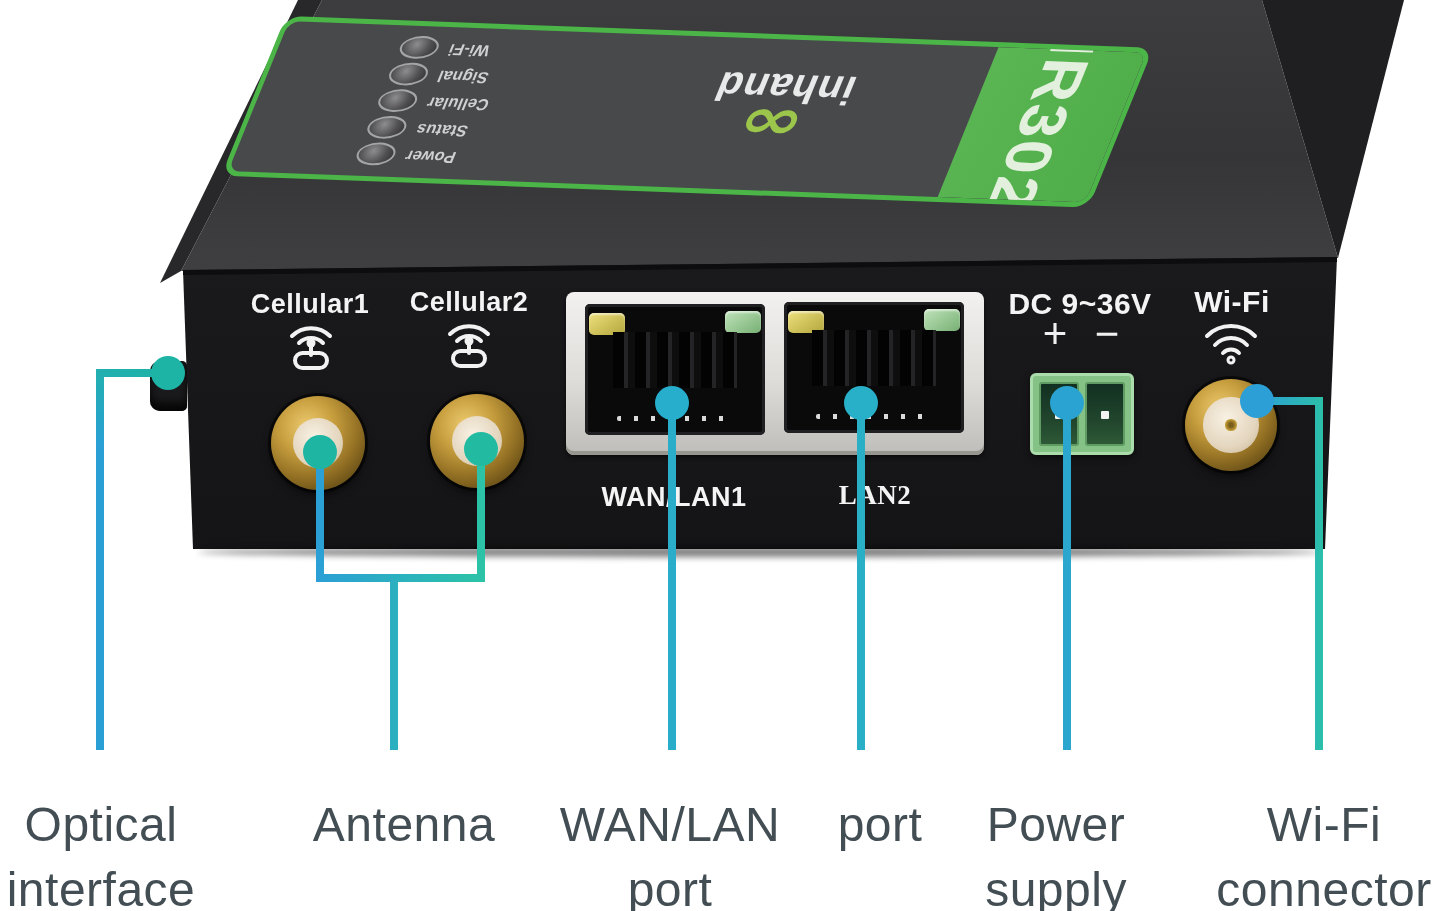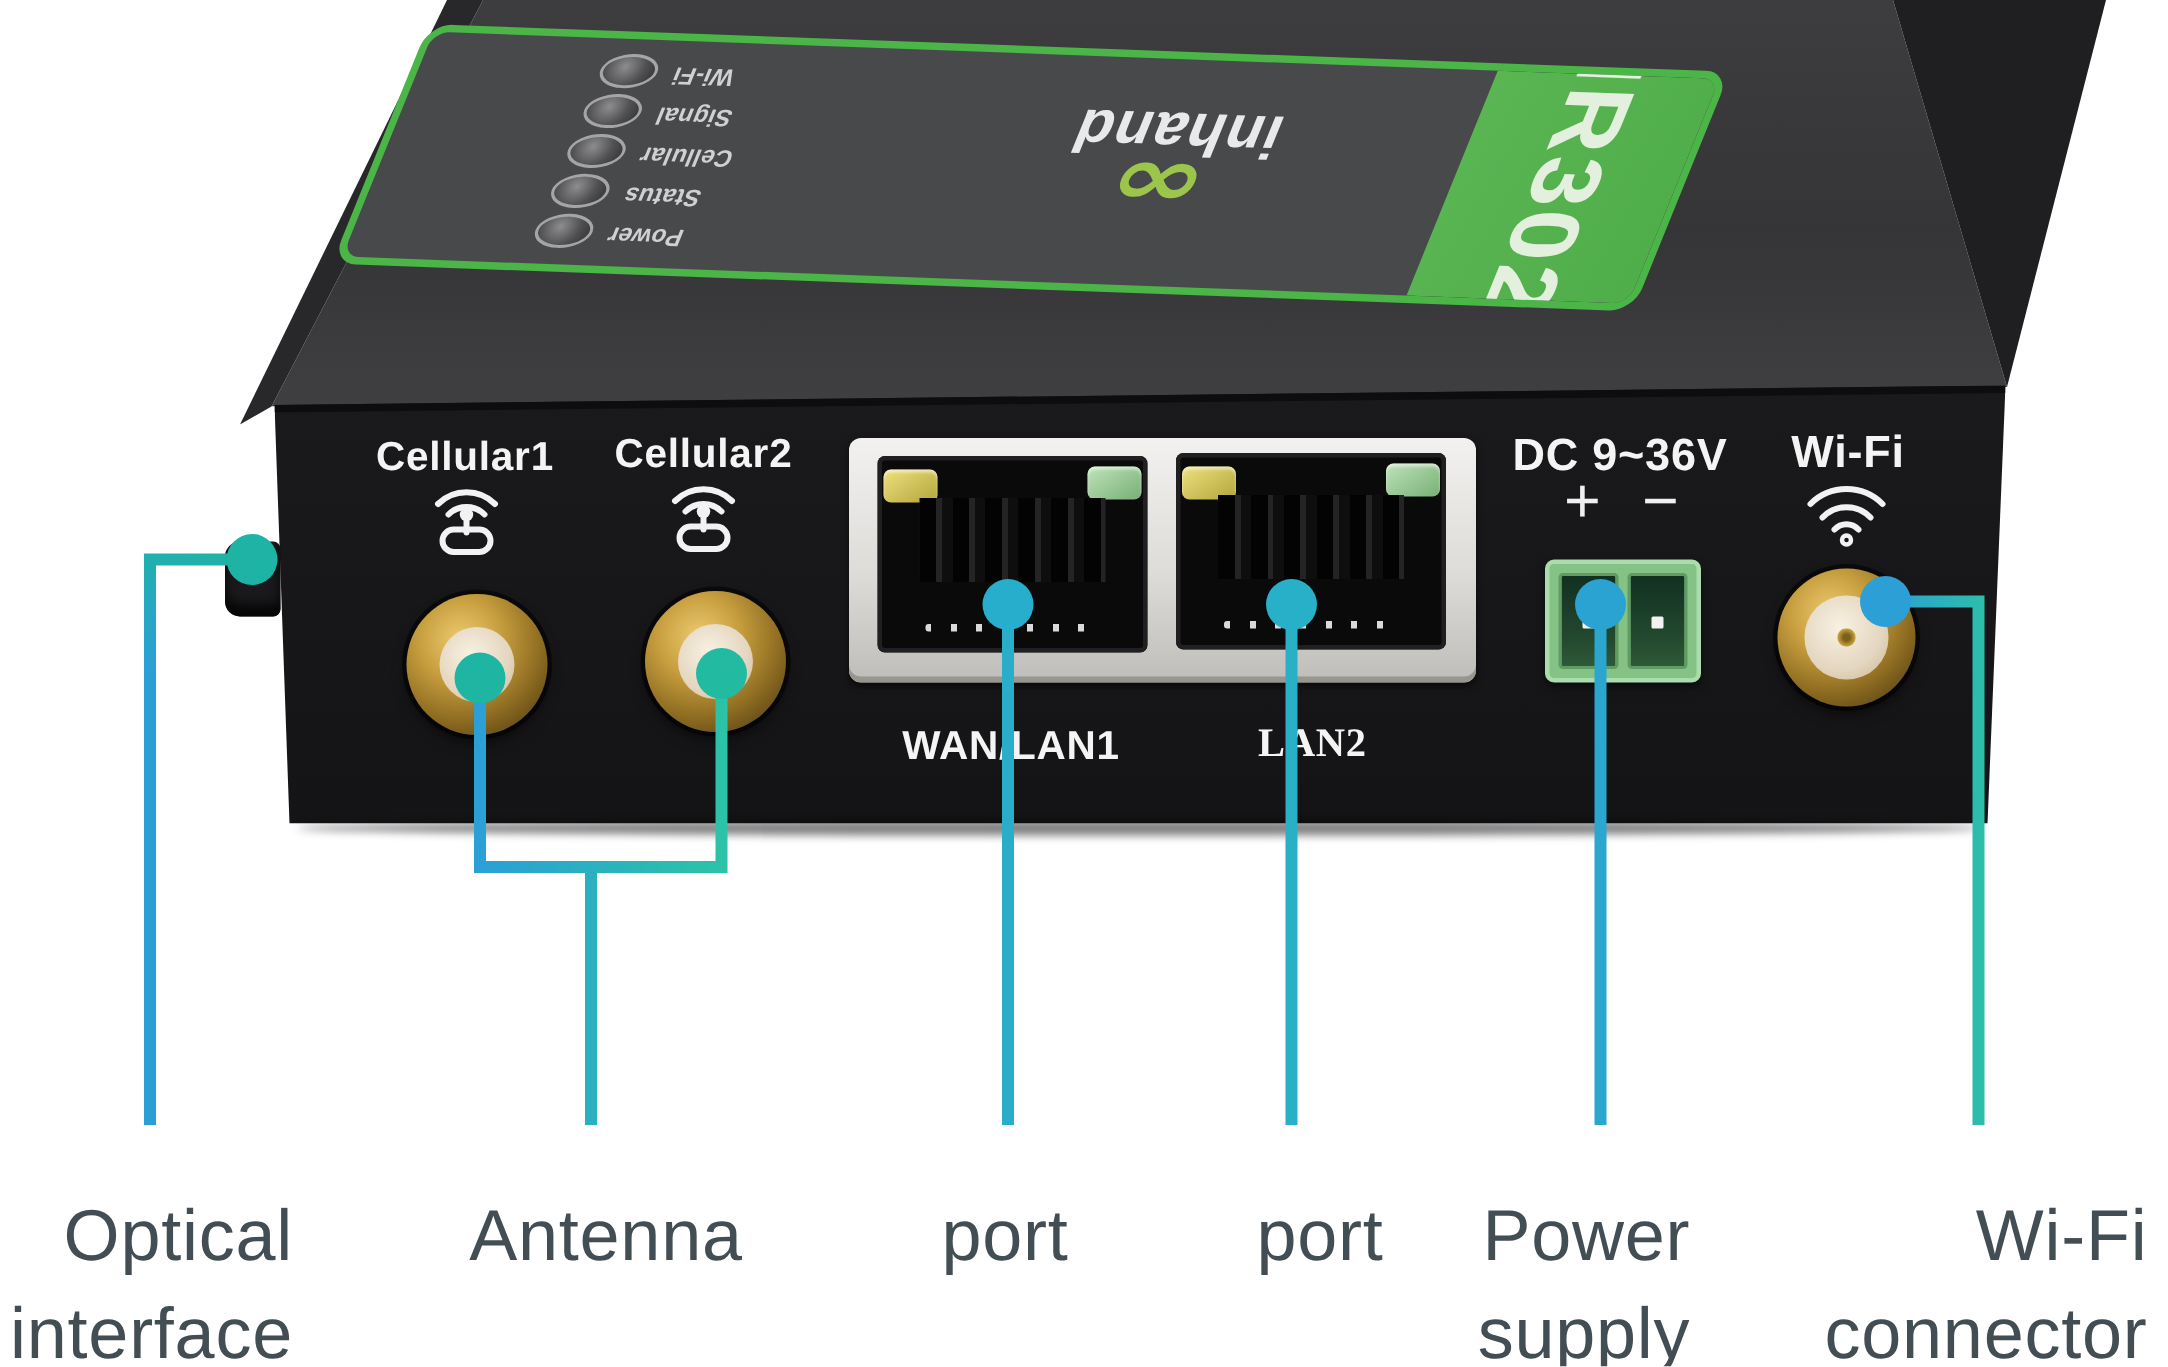--- a/index.html
+++ b/index.html
@@ -81,21 +81,21 @@
     background:linear-gradient(180deg,#123022 0%,#23492e 70%,#2e5a38 100%);position:relative;}
   .socket .sq{position:absolute;left:50%;top:52%;width:8px;height:8px;transform:translate(-50%,-50%);
     background:#f2f2f2;border-radius:1px;}
 
   .optical-nub{left:150px;top:361px;width:37px;height:50px;background:#1a1a1c;
     border-radius:10px 5px 5px 10px;box-shadow:inset 0 -8px 8px rgba(0,0,0,.8);}
 
   
   .callout-label{top:792px;transform:translateX(-50%);text-align:center;
     color:#434e54;font-size:48px;line-height:65px;letter-spacing:.5px;white-space:nowrap;}
-  .callout-label span{display:block;text-align:right;}
+  .callout-label span{display:block;}
 
   svg.overlay{position:absolute;left:0;top:0;}
 </style>
 </head>
 <body>
 
 <div class="stage">
 
   <div class="abs top-face"></div>
   <div class="abs left-edge"></div>
@@ -243,20 +243,21 @@
   </svg>
 
   <div class="abs callout-label" style="left:101px;">
     <span>Optical</span>
     <span>interface</span>
   </div>
   <div class="abs callout-label" style="left:404px;">
     <span>Antenna</span>
   </div>
   <div class="abs callout-label" style="left:670px;">
+    <span>WAN/LAN</span>
     <span>port</span>
   </div>
   <div class="abs callout-label" style="left:880px;">
     <span>port</span>
   </div>
   <div class="abs callout-label" style="left:1056px;">
     <span>Power</span>
     <span>supply</span>
   </div>
   <div class="abs callout-label" style="left:1324px;">

